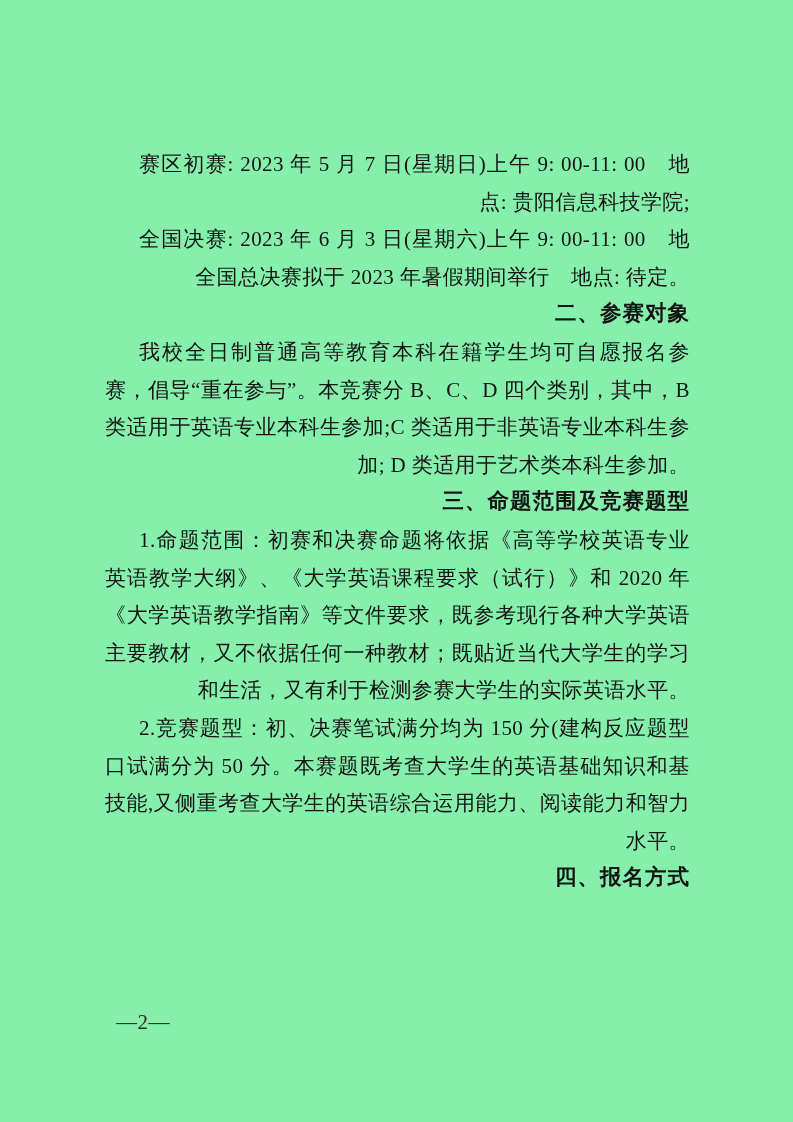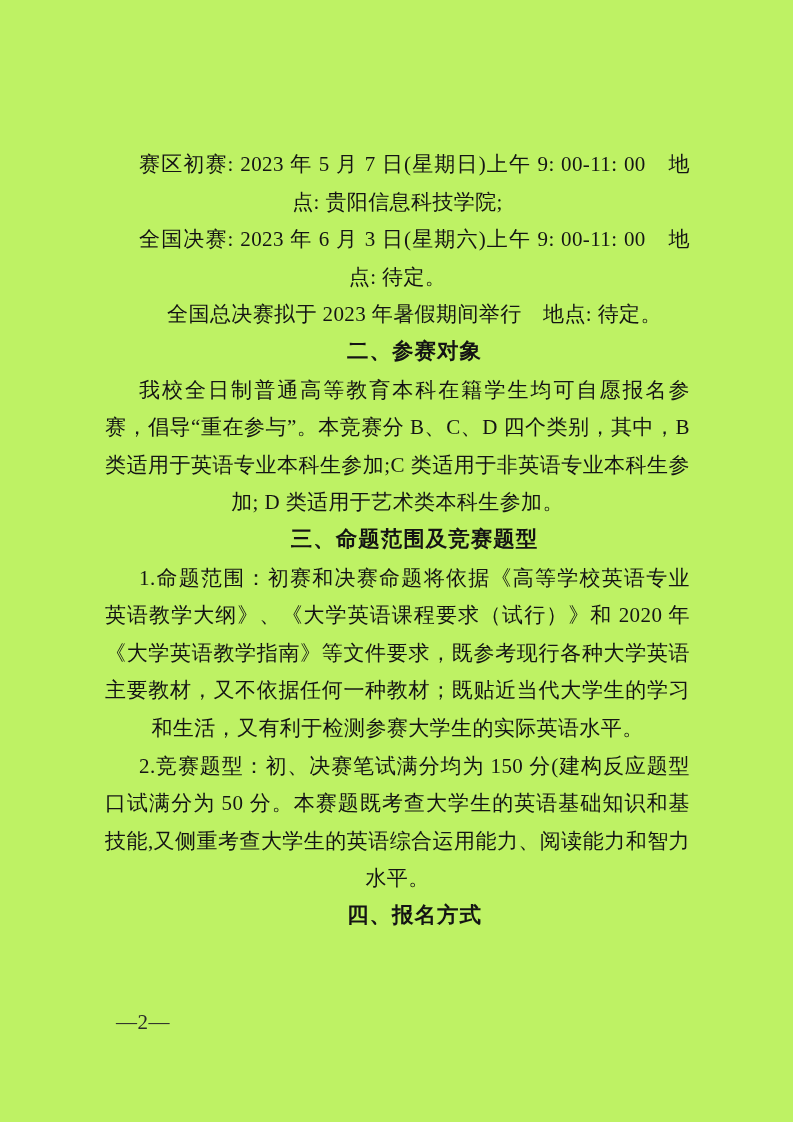--- a/index.html
+++ b/index.html
@@ -4,38 +4,38 @@
 <style>
   html, body {
     margin: 0;
     padding: 0;
     background: #ffffff;
   }
   .page {
     position: relative;
     width: 793px;
     height: 1122px;
-    background: #bef264;
+    background: #86efac;
     overflow: hidden;
     font-family: "Liberation Serif", "DejaVu Serif", serif;
     color: #141414;
   }
   .text-block {
     position: absolute;
     left: 105px;
     top: 146px;
     width: 585px;
   }
   .ln {
     height: 37.6px;
     line-height: 37.6px;
     font-size: 21px;
     letter-spacing: 0.4px;
     white-space: nowrap;
-    text-align: center;
+    text-align: right;
   }
   .ln.j {
     white-space: normal;
     text-align: justify;
     text-align-last: justify;
     overflow: hidden;
   }
   .ln.ind {
     padding-left: 34px;
   }
@@ -61,21 +61,20 @@
   }
 </style>
 </head>
 <body>
 
 <div class="page">
   <div class="text-block">
     <div class="ln j ind">赛区初赛: 2023 年 5 月 7 日(星期日)上午 9: 00-11: 00　地</div>
     <div class="ln">点: 贵阳信息科技学院;</div>
     <div class="ln j ind">全国决赛: 2023 年 6 月 3 日(星期六)上午 9: 00-11: 00　地</div>
-    <div class="ln">点: 待定。</div>
     <div class="ln ind">全国总决赛拟于 2023 年暑假期间举行　地点: 待定。</div>
     <div class="ln hd ind">二、参赛对象</div>
     <div class="ln j ind">我校全日制普通高等教育本科在籍学生均可自愿报名参</div>
     <div class="ln j">赛，倡导“重在参与”。本竞赛分 B、C、D 四个类别，其中，B</div>
     <div class="ln j">类适用于英语专业本科生参加;C 类适用于非英语专业本科生参</div>
     <div class="ln">加; D 类适用于艺术类本科生参加。</div>
     <div class="ln hd ind">三、命题范围及竞赛题型</div>
     <div class="ln j ind">1.命题范围：初赛和决赛命题将依据《高等学校英语专业</div>
     <div class="ln j">英语教学大纲》、《大学英语课程要求（试行）》和 2020 年版</div>
     <div class="ln j">《大学英语教学指南》等文件要求，既参考现行各种大学英语</div>

